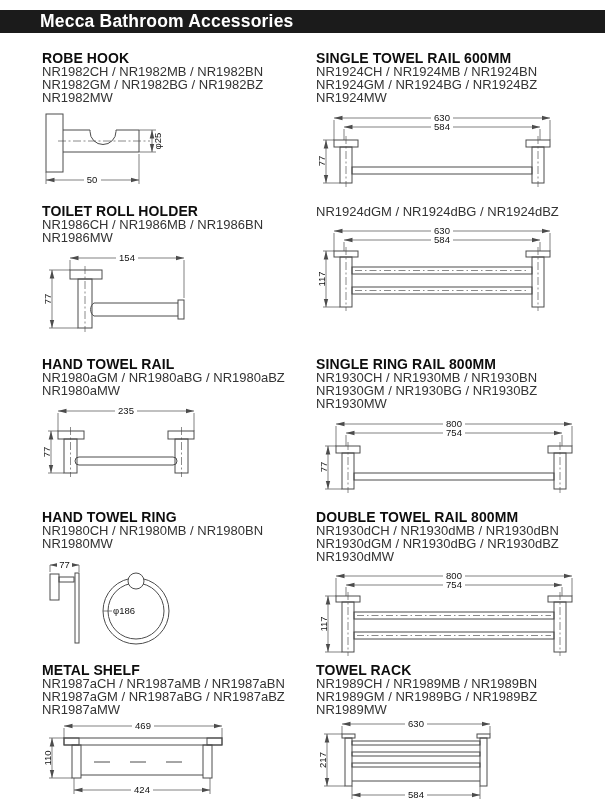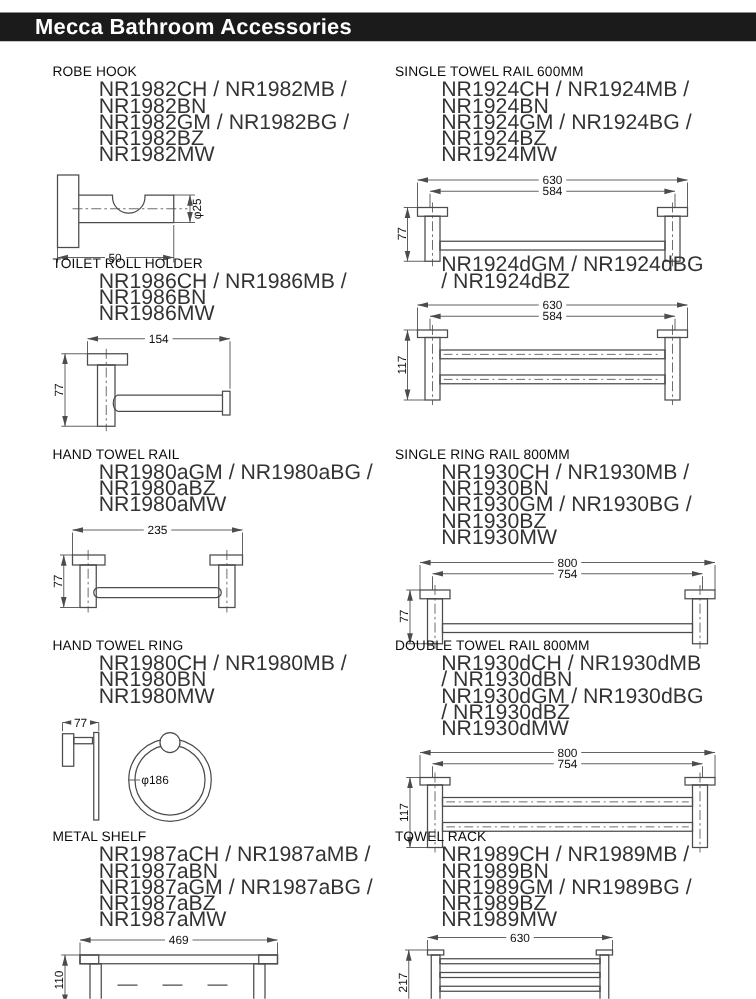--- a/index.html
+++ b/index.html
@@ -1,23 +1,23 @@
 <!DOCTYPE html>
 <html><head>
 <meta charset="utf-8">
 <style>
   *{margin:0;padding:0;box-sizing:border-box;}
   html,body{width:605px;height:799px;background:#ffffff;overflow:hidden;
     font-family:"Liberation Sans",sans-serif;color:#111;}
-  .titlebar{margin-top:10px;height:23px;background:#1b1b1b;display:flex;align-items:center;padding-left:28px;}
+  .titlebar{margin-top:10px;height:23px;background:#1b1b1b;display:flex;align-items:center;padding-left:40px;}
   .titlebar h1{color:#ffffff;font-size:17.5px;font-weight:700;letter-spacing:.2px;}
   .grid{display:grid;grid-template-columns:274px 247px;grid-auto-rows:153px;padding:19px 0 0 42px;}
   .cell{overflow:visible;}
-  .ptitle{font-size:11px;line-height:13px;font-weight:400;color:#0d0d0d;letter-spacing:.1px;}
-  .model{font-size:17px;line-height:13px;color:#333;margin-left:37px;}
+  .ptitle{font-size:14px;line-height:13px;font-weight:700;color:#0d0d0d;letter-spacing:.1px;}
+  .model{font-size:13px;line-height:13px;color:#333;}
   .draw{display:block;margin-top:6px;}
   .r5 .draw{margin-top:2px;}
   .part{fill:none;stroke:#4c4c4c;stroke-width:1;}
   .partf{fill:#ffffff;stroke:#4c4c4c;stroke-width:1;}
   .cl{fill:none;stroke:#4c4c4c;stroke-width:.65;stroke-dasharray:8 2.5 2 2.5;}
   .rcl{fill:none;stroke:#4c4c4c;stroke-width:.65;stroke-dasharray:7 3 1.5 3;}
   .ext{fill:none;stroke:#4c4c4c;stroke-width:.7;}
   .dim{stroke:#4c4c4c;stroke-width:.7;}
   .bg{fill:#ffffff;}
   text.dt{font-family:"Liberation Sans",sans-serif;font-size:9.5px;fill:#111;}

